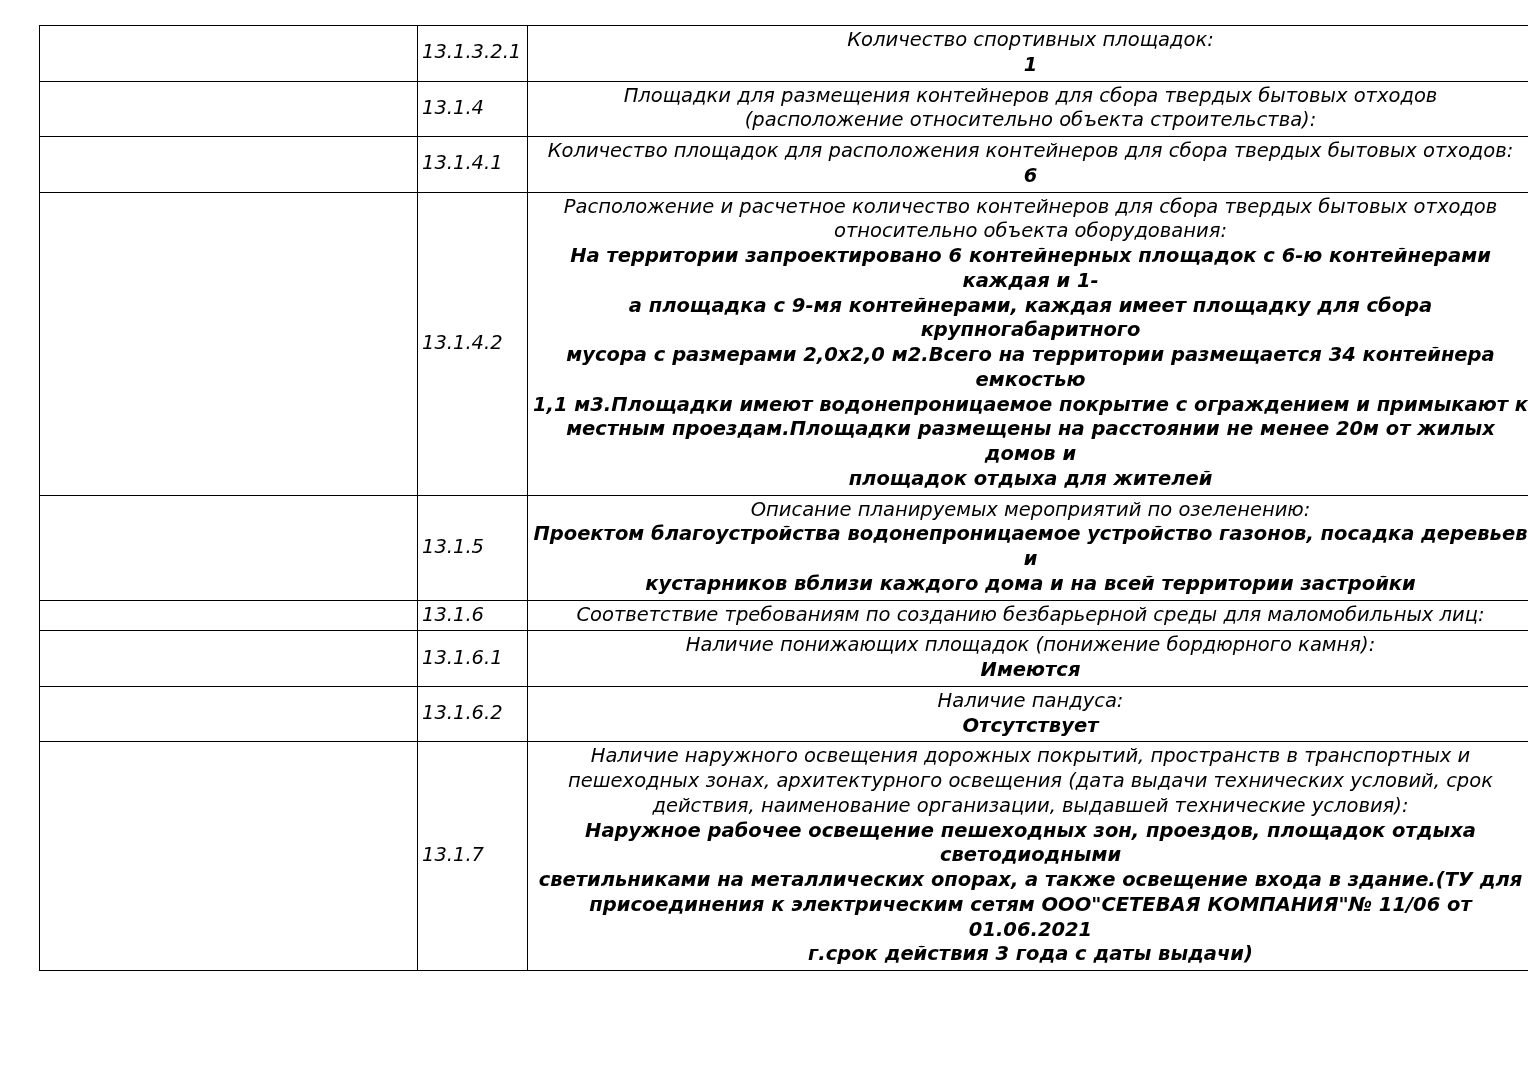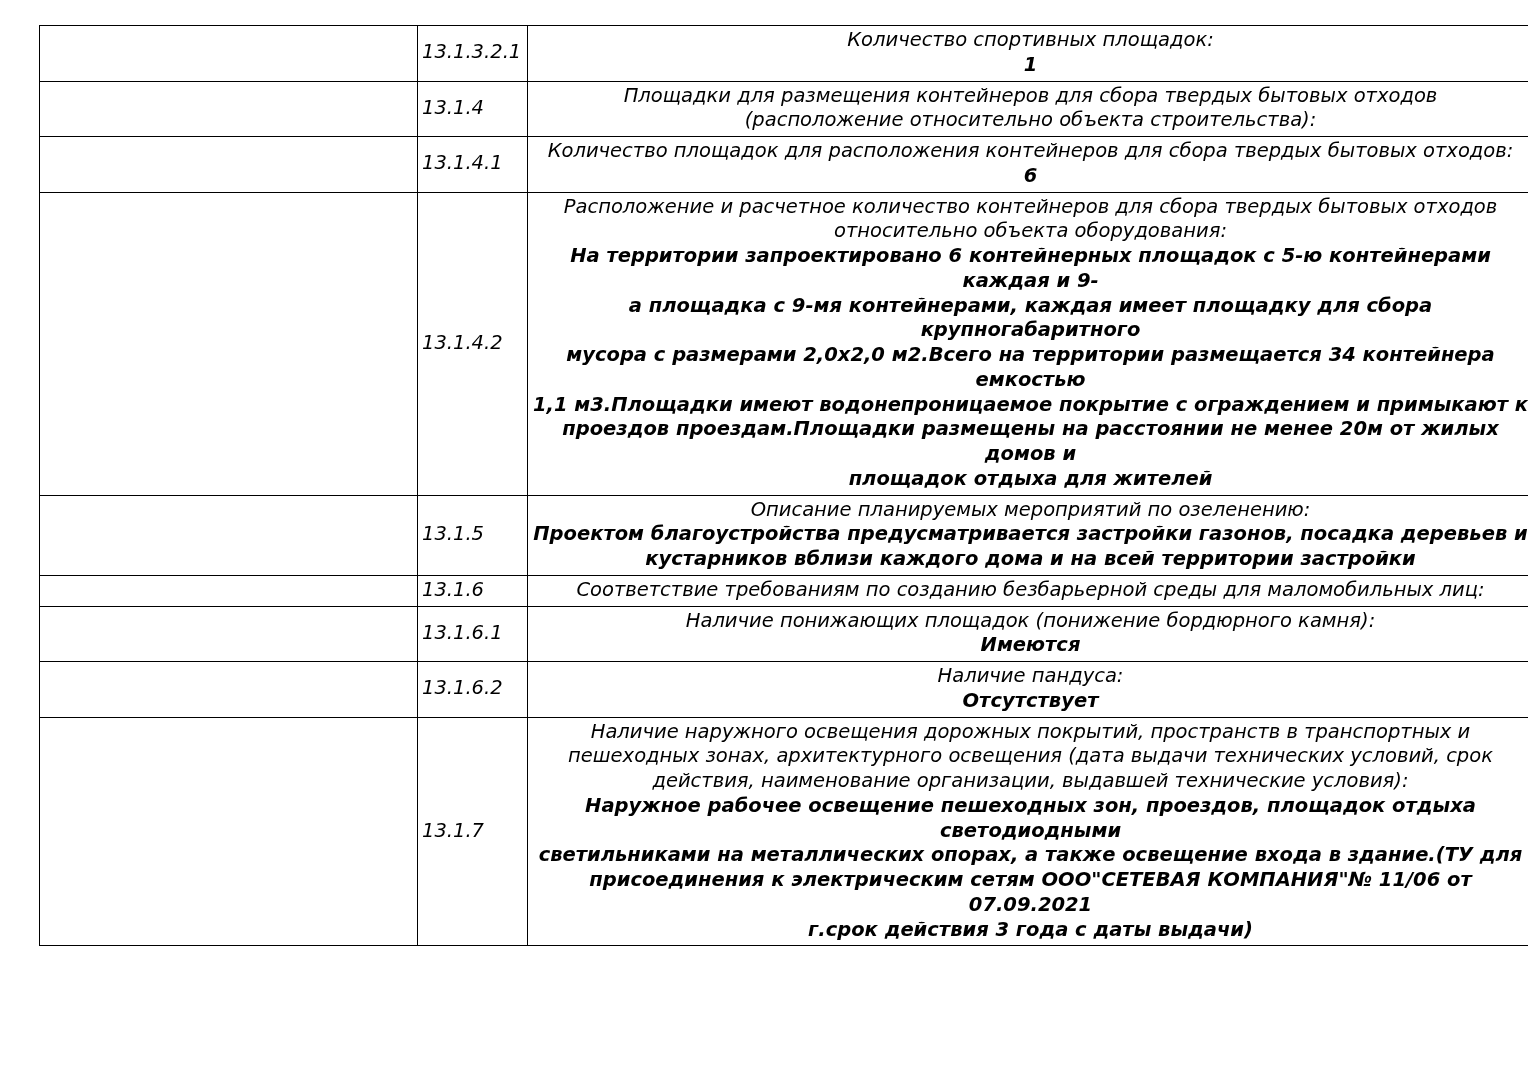--- a/index.html
+++ b/index.html
@@ -91,34 +91,34 @@
             <p class="line-normal">Количество площадок для расположения контейнеров для сбора твердых бытовых отходов:</p>
             <p class="line-bold">6</p>
           </td>
         </tr>
         <tr>
           <td class="blank">&nbsp;</td>
           <td class="code">13.1.4.2</td>
           <td class="text">
             <p class="line-normal">Расположение и расчетное количество контейнеров для сбора твердых бытовых отходов</p>
             <p class="line-normal">относительно объекта оборудования:</p>
-            <p class="line-bold">На территории запроектировано 6 контейнерных площадок с 5-ю контейнерами каждая и 9-</p>
+            <p class="line-bold">На территории запроектировано 6 контейнерных площадок с 6-ю контейнерами каждая и 1-</p>
             <p class="line-bold">а площадка с 9-мя контейнерами, каждая имеет площадку для сбора крупногабаритного</p>
             <p class="line-bold">мусора с размерами 2,0х2,0 м2.Всего на территории размещается 34 контейнера емкостью</p>
             <p class="line-bold">1,1 м3.Площадки имеют водонепроницаемое покрытие с ограждением и примыкают к</p>
-            <p class="line-bold">проездов проездам.Площадки размещены на расстоянии не менее 20м от жилых домов и</p>
+            <p class="line-bold">местным проездам.Площадки размещены на расстоянии не менее 20м от жилых домов и</p>
             <p class="line-bold">площадок отдыха для жителей</p>
           </td>
         </tr>
         <tr>
           <td class="blank">&nbsp;</td>
           <td class="code">13.1.5</td>
           <td class="text">
             <p class="line-normal">Описание планируемых мероприятий по озеленению:</p>
-            <p class="line-bold">Проектом благоустройства предусматривается застройки газонов, посадка деревьев и</p>
+            <p class="line-bold">Проектом благоустройства водонепроницаемое устройство газонов, посадка деревьев и</p>
             <p class="line-bold">кустарников вблизи каждого дома и на всей территории застройки</p>
           </td>
         </tr>
         <tr>
           <td class="blank">&nbsp;</td>
           <td class="code">13.1.6</td>
           <td class="text">
             <p class="line-normal">Соответствие требованиям по созданию безбарьерной среды для маломобильных лиц:</p>
           </td>
         </tr>
@@ -140,19 +140,19 @@
         </tr>
         <tr>
           <td class="blank">&nbsp;</td>
           <td class="code">13.1.7</td>
           <td class="text">
             <p class="line-normal">Наличие наружного освещения дорожных покрытий, пространств в транспортных и</p>
             <p class="line-normal">пешеходных зонах, архитектурного освещения (дата выдачи технических условий, срок</p>
             <p class="line-normal">действия, наименование организации, выдавшей технические условия):</p>
             <p class="line-bold">Наружное рабочее освещение пешеходных зон, проездов, площадок отдыха светодиодными</p>
             <p class="line-bold">светильниками на металлических опорах, а также освещение входа в здание.(ТУ для</p>
-            <p class="line-bold">присоединения к электрическим сетям ООО"СЕТЕВАЯ КОМПАНИЯ"№ 11/06 от 07.09.2021</p>
+            <p class="line-bold">присоединения к электрическим сетям ООО"СЕТЕВАЯ КОМПАНИЯ"№ 11/06 от 01.06.2021</p>
             <p class="line-bold">г.срок действия 3 года с даты выдачи)</p>
           </td>
         </tr>
       </tbody>
   </table>
 </div>
 
 </body></html>

